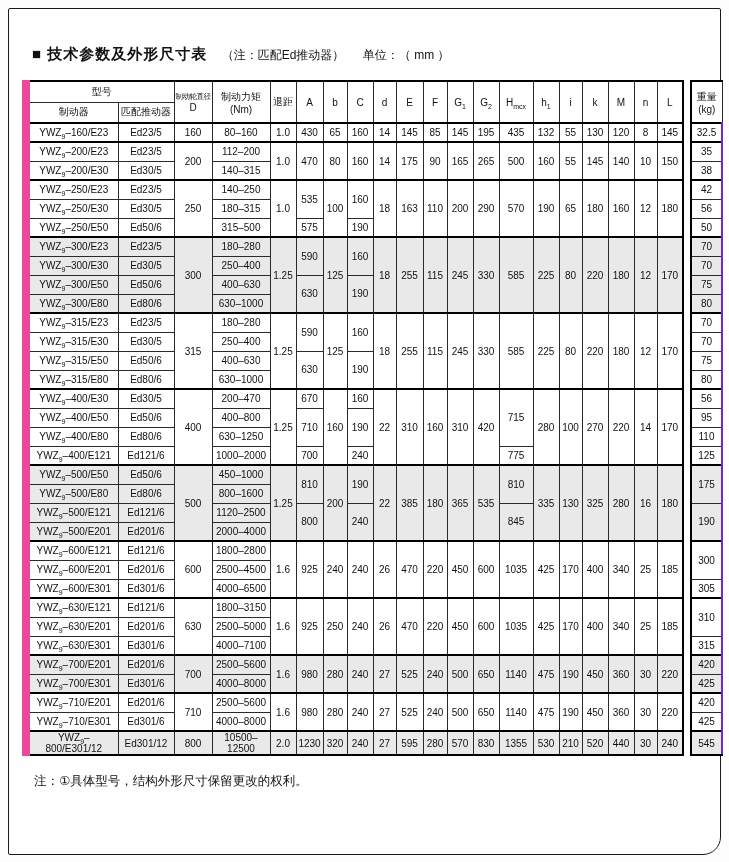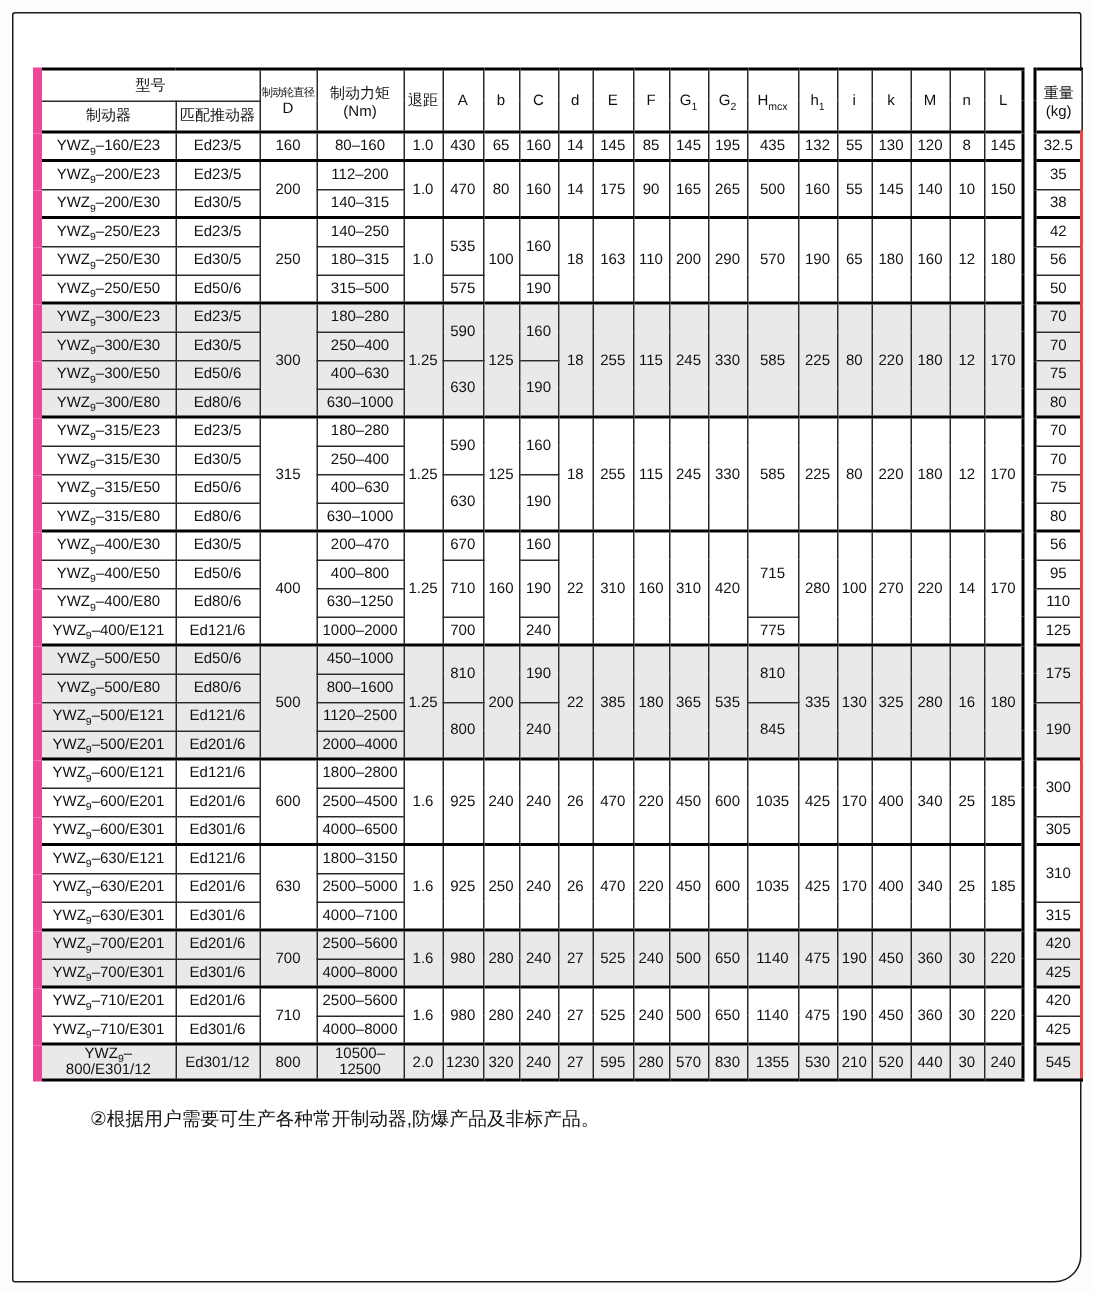--- a/index.html
+++ b/index.html
@@ -35,43 +35,48 @@
     vertical-align: middle;
     font-size: 10px;
     font-weight: normal;
     height: 19px;
     padding: 0 1px;
     overflow: hidden;
     background: #fff;
   }
   thead th { height: 21px; }
   thead tr:first-child th { border-top: 2px solid #000; }
-  th:first-child, td:first-child { border-left: 6px solid #ec4899; }
+  th:first-child, td:first-child { border-left: 8px solid #ec4899; }
   tbody tr:first-child td { border-top: 2px solid #000; }
   tbody tr:last-child td { border-bottom: 2px solid #000; }
   tr.gs td { border-top: 2px solid #000; }
   tr.sh td { background: #e9e9e9; }
   td.gap, th.gap {
     border-top: none !important;
     border-bottom: none !important;
     border-left: 2px solid #000;
     border-right: 2px solid #000;
     background: #fff !important;
   }
-  td.wcol, th.wcol { border-right: 2px solid #ef4444; }
+  td.wcol, th.wcol { border-right: 2px solid #6d28d9; }
   sub { font-size: 7px; line-height: 0; }
   .hsmall { font-size: 7.5px; letter-spacing: -0.5px; }
   .notes { margin: 14px 0 0 12px; font-size: 12.5px; line-height: 1.85; }
   .notes .indent { padding-left: 26px; }
 </style>
 </head>
 <body>
 
 <div class="frame">
 
+  <div class="titlebar">
+    <span class="title">■ 技术参数及外形尺寸表</span>
+    <span class="title-note">（注：匹配Ed推动器）</span>
+    <span class="title-unit">单位：（ mm ）</span>
+  </div>
 
   <table>
     <colgroup>
       <col style="width:92px">
         <col style="width:56px">
         <col style="width:38px">
         <col style="width:58px">
       <col style="width:26px">
         <col style="width:27px">
         <col style="width:24px">
@@ -572,16 +577,16 @@
           <td>440</td>
           <td>30</td>
           <td>240</td>
           <td class="gap"></td>
           <td class="wcol">545</td>
         </tr>
       </tbody>
   </table>
 
   <div class="notes">
-    <div class="indent">②根据用户需要可生产各种常开制动器,防爆产品及非标产品。</div>
+    <div>注：①具体型号，结构外形尺寸保留更改的权利。</div>
   </div>
 
 </div>
 
 </body></html>

